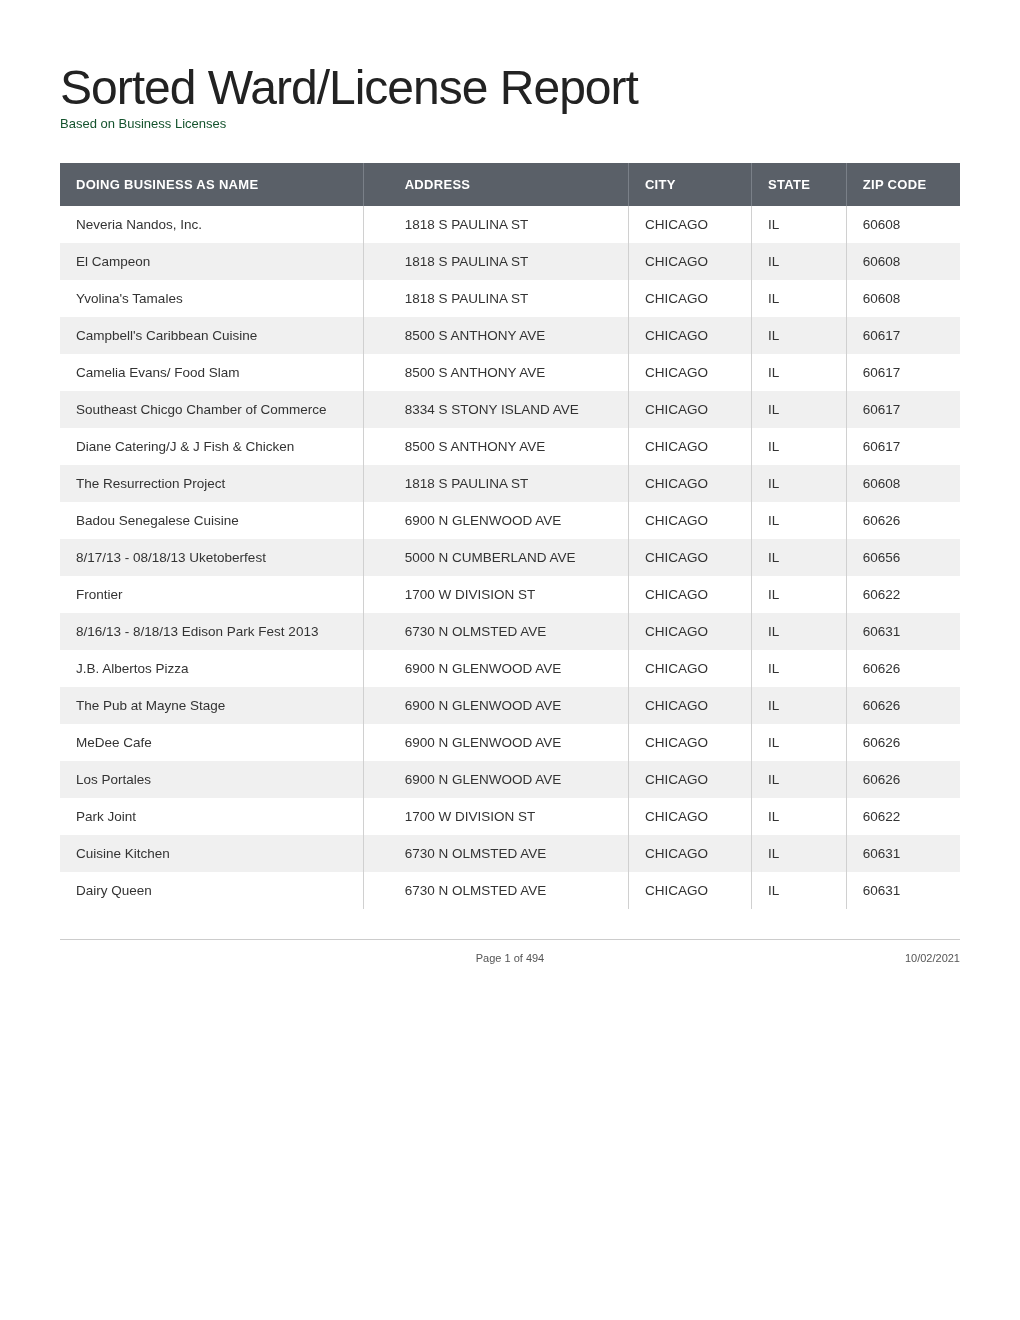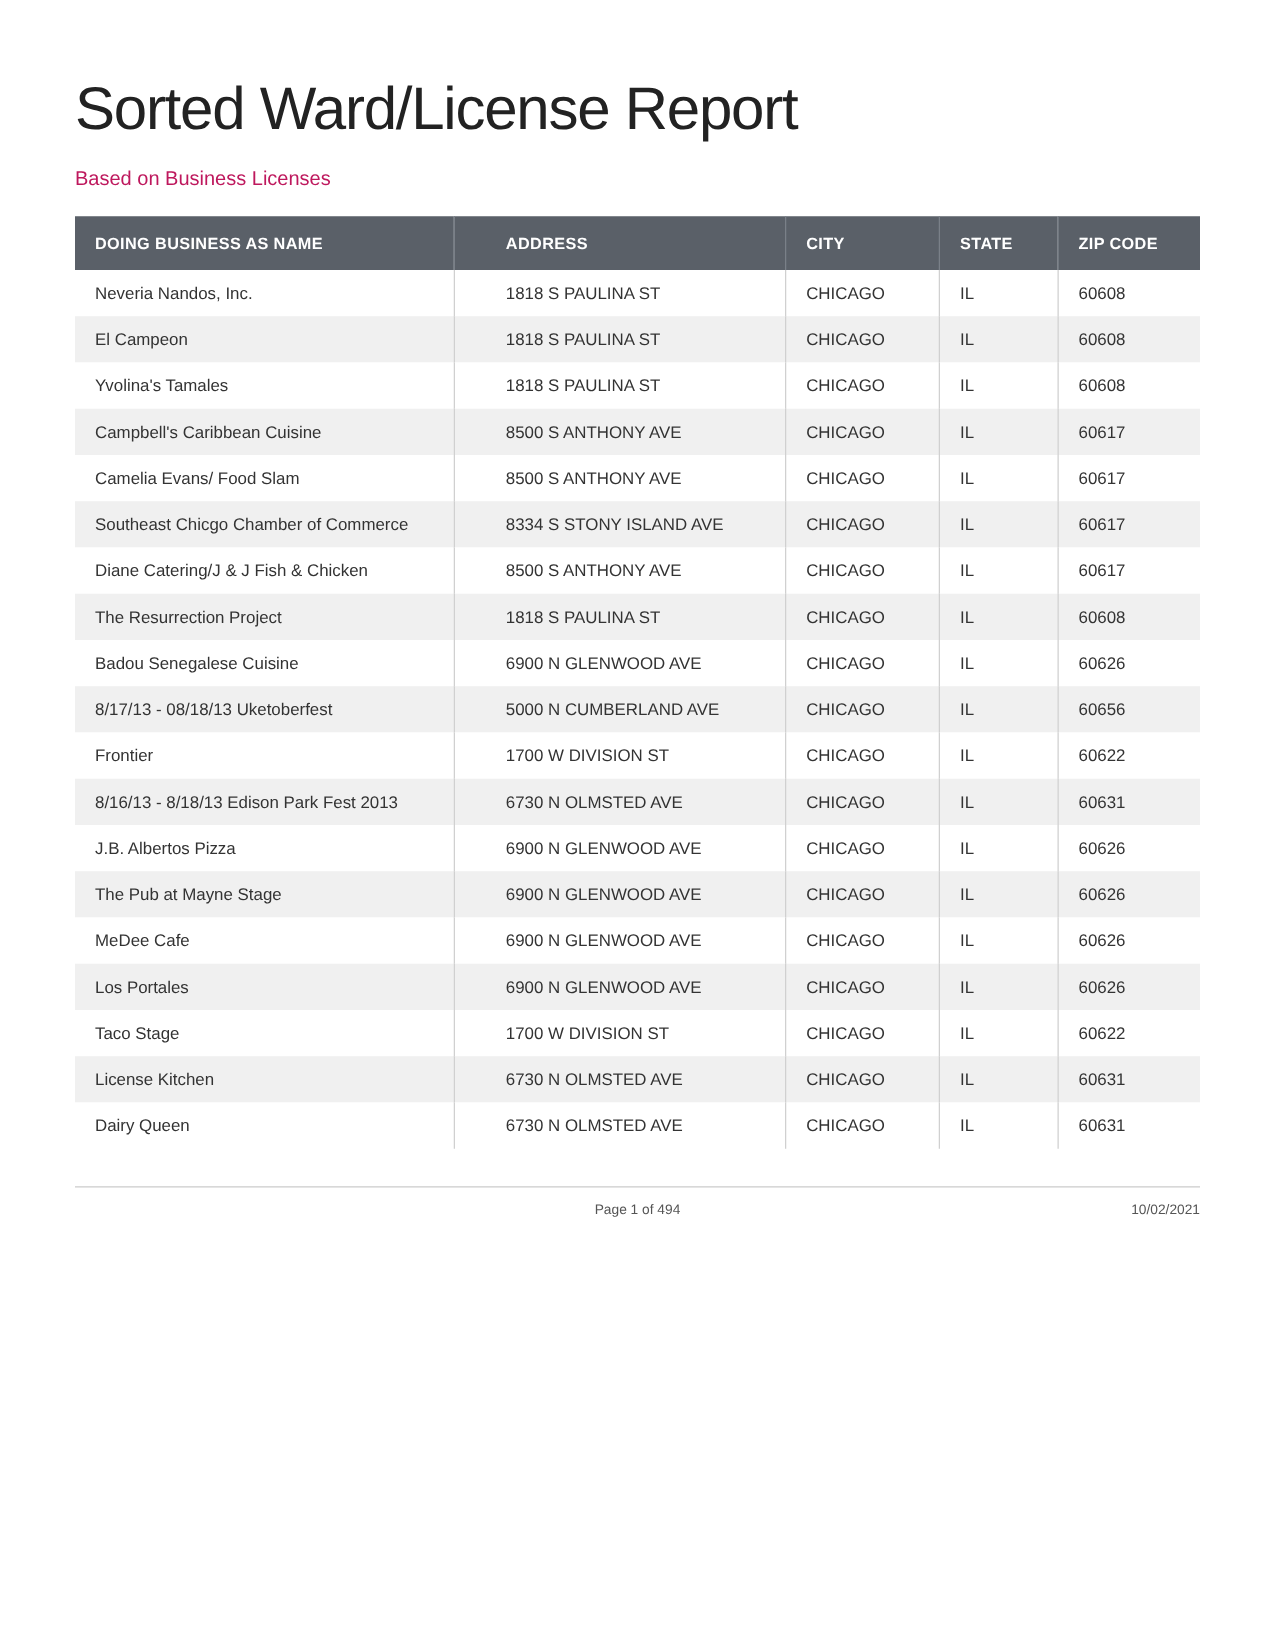--- a/index.html
+++ b/index.html
@@ -12,28 +12,28 @@
       background: #ffffff;
       font-family: Arial, sans-serif;
       padding: 60px 60px 40px 60px;
       color: #333;
     }
 
     .report-title {
       font-size: 48px;
       font-weight: 300;
       color: #222;
-      margin-bottom: 20px;
+      margin-bottom: 1px;
       letter-spacing: -1px;
     }
 
     .report-subtitle {
-      font-size: 16px;
-      color: #be185d;
-      margin-bottom: 20px;
+      font-size: 13px;
+      color: #14532d;
+      margin-bottom: 32px;
     }
 
     table {
       width: 100%;
       border-collapse: collapse;
       font-size: 13.5px;
     }
 
     thead tr {
       background-color: #5a6068;
@@ -218,28 +218,28 @@
         <td class="col-zip">60626</td>
       </tr>
       <tr>
         <td class="col-name">Los Portales</td>
         <td class="col-address">6900 N GLENWOOD AVE</td>
         <td class="col-city">CHICAGO</td>
         <td class="col-state">IL</td>
         <td class="col-zip">60626</td>
       </tr>
       <tr>
-        <td class="col-name">Taco Stage</td>
+        <td class="col-name">Park Joint</td>
         <td class="col-address">1700 W DIVISION ST</td>
         <td class="col-city">CHICAGO</td>
         <td class="col-state">IL</td>
         <td class="col-zip">60622</td>
       </tr>
       <tr>
-        <td class="col-name">License Kitchen</td>
+        <td class="col-name">Cuisine Kitchen</td>
         <td class="col-address">6730 N OLMSTED AVE</td>
         <td class="col-city">CHICAGO</td>
         <td class="col-state">IL</td>
         <td class="col-zip">60631</td>
       </tr>
       <tr>
         <td class="col-name">Dairy Queen</td>
         <td class="col-address">6730 N OLMSTED AVE</td>
         <td class="col-city">CHICAGO</td>
         <td class="col-state">IL</td>

